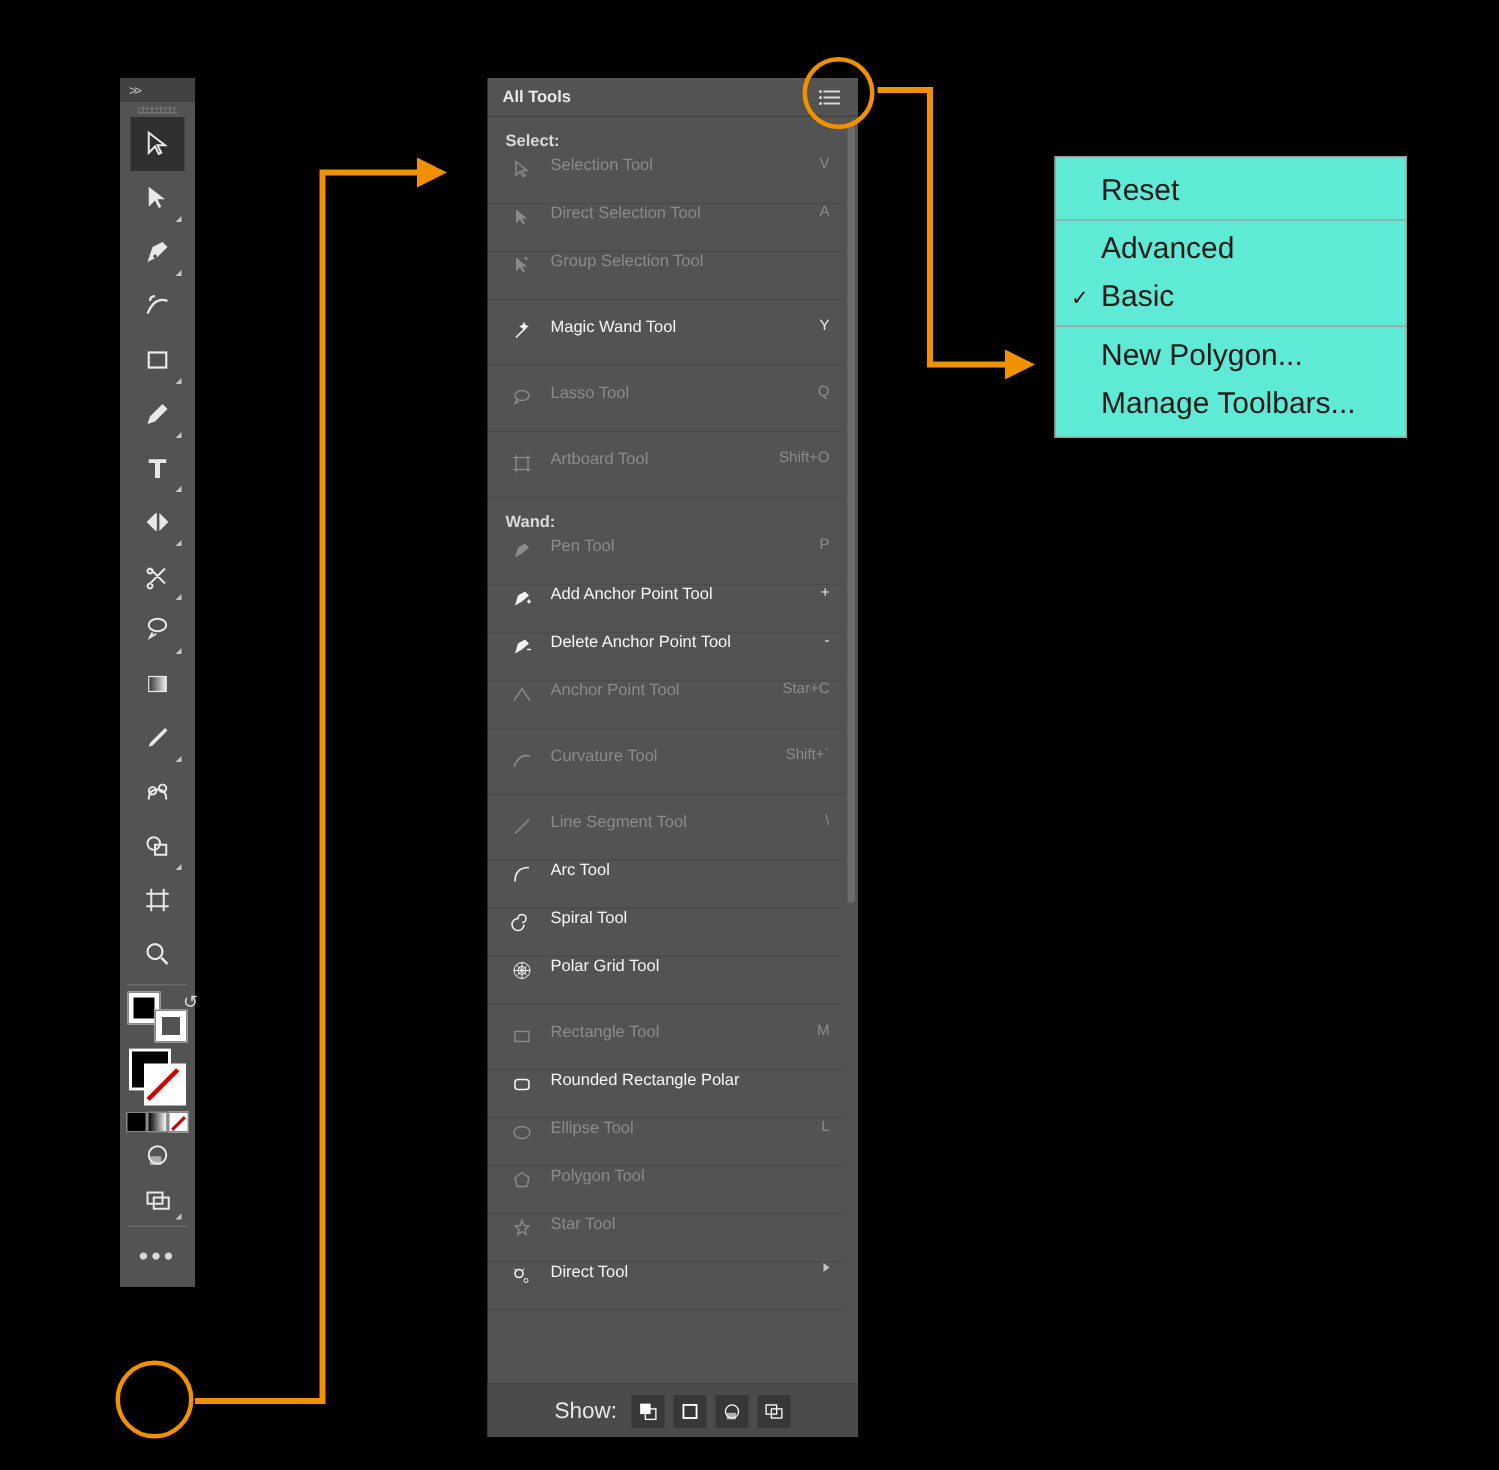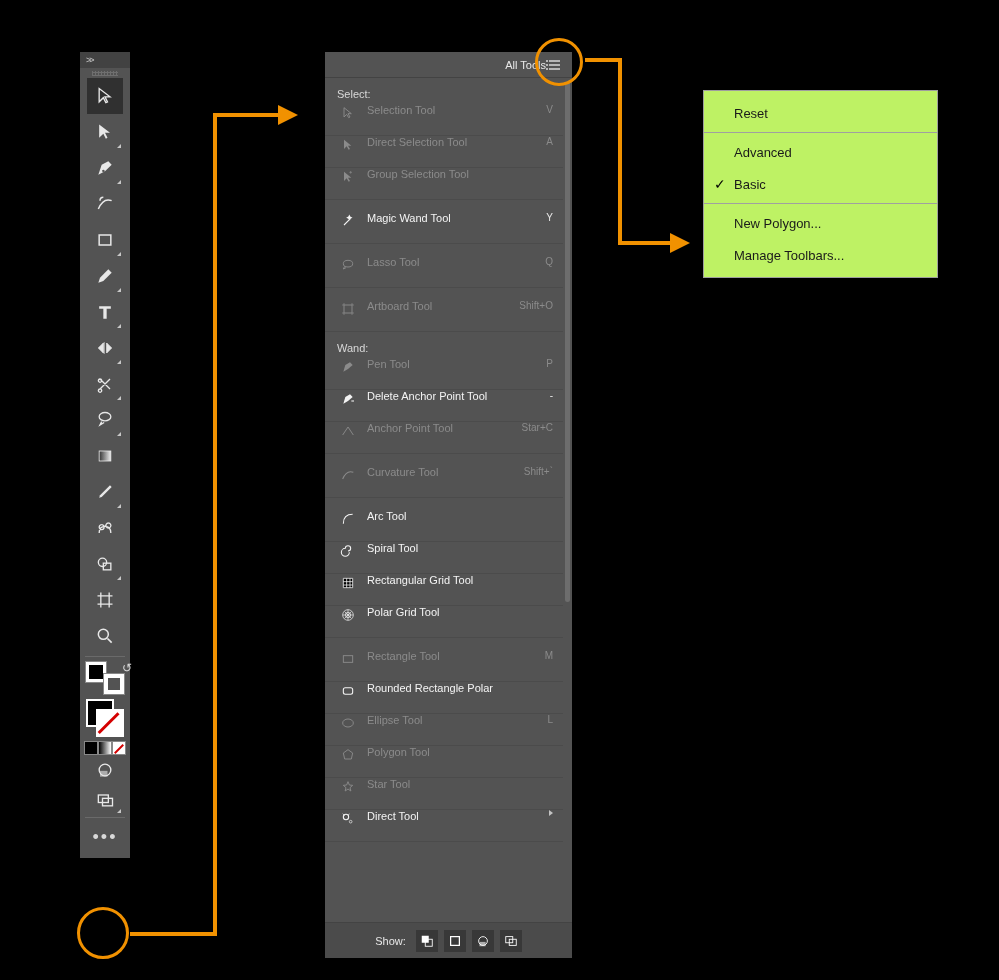--- a/index.html
+++ b/index.html
@@ -89,58 +89,58 @@
     position: absolute;
     left: 325px;
     top: 52px;
     width: 247px;
     height: 906px;
     background: #535353;
     display:flex;flex-direction:column;
     color:#c8c8c8;
   }
   .at-header{
-    height:26px;display:flex;align-items:center;justify-content:flex-end;
-    padding:0 10px;font-size:11px;font-weight:400;color:#e8e8e8;
+    height:26px;display:flex;align-items:center;justify-content:space-between;
+    padding:0 10px;font-size:11px;font-weight:700;color:#e8e8e8;
     border-bottom:1px solid #434343;
   }
   .at-header .menu-icon{width:16px;height:12px;color:#d8d8d8;}
   .at-body{flex:1;overflow:hidden;position:relative;padding-right:9px;}
   .at-scroll{position:absolute;right:2px;top:4px;width:5px;height:520px;background:#6d6d6d;border-radius:3px;}
   .at-group-label{
-    font-size:11px;font-weight:400;color:#d8d8d8;
+    font-size:11px;font-weight:700;color:#d8d8d8;
     padding:10px 12px 4px;
   }
   .at-item{
     height:32px;display:flex;align-items:flex-start;
     padding:0 10px 0 14px;font-size:11px;color:#8b8b8b;
     border-bottom:1px solid #4b4b4b;position:relative;
   }
   .at-item:first-of-type{border-top:1px solid #4b4b4b;}
   .at-item.bright{color:#f4f4f4;}
   .at-item .it-icon{width:18px;height:18px;margin-right:10px;display:flex;align-items:center;justify-content:center;flex-shrink:0;}
   .at-item .it-icon svg{width:16px;height:16px;}
   .at-item .label{flex:1;white-space:nowrap;overflow:hidden;text-overflow:ellipsis;}
   .at-item .shortcut{font-size:10px;color:#8b8b8b;margin-left:6px;}
   .at-item.bright .shortcut{color:#e8e8e8;}
   .at-item .fly2{width:0;height:0;border-left:4px solid currentColor;border-top:3px solid transparent;border-bottom:3px solid transparent;margin-left:6px;opacity:.7;}
   .at-gap{height:12px;}
   .at-footer{
     height:36px;display:flex;align-items:center;justify-content:center;
     gap:6px;border-top:1px solid #434343;background:#4b4b4b;
   }
-  .at-footer .lbl{font-size:11px;color:#e8e8e8;margin-right:4px;}
+  .at-footer .lbl{font-size:15px;color:#e8e8e8;margin-right:4px;}
   .show-btn{width:22px;height:22px;background:#383838;display:flex;align-items:center;justify-content:center;color:#e8e8e8;}
   .show-btn svg{width:14px;height:14px;}
 
   
   .flyout{
-    position:absolute;left:703px;top:90px;width:235px;
-    background:#bef264;border:1px solid #9e9e9e;
-    font-size:13px;color:#1a1a1a;
+    position:absolute;left:703px;top:104px;width:235px;
+    background:#5eead4;border:1px solid #9e9e9e;
+    font-size:20px;color:#1a1a1a;
     padding:6px 0;
     box-shadow:0 2px 6px rgba(0,0,0,.3);
   }
   .fly-item{
     height:32px;display:flex;align-items:center;padding:0 16px 0 30px;position:relative;
   }
   .fly-item.checked::before{
     content:"✓";position:absolute;left:10px;font-size:14px;color:#000;
   }
   .fly-sep{height:1px;background:#a0a0a0;margin:3px 0;}
@@ -388,20 +388,30 @@
             <path fill="currentColor" d="M5 19 L8 9 L15 5 L19 9 L12 15 Z"></path>
           </svg>
         </span>
       <span class="label">Pen Tool</span>
       <span class="shortcut">P</span>
     </div>
     <div class="at-item bright">
       <span class="it-icon">
           <svg viewBox="0 0 24 24">
             <path fill="currentColor" d="M5 19 L8 9 L15 5 L19 9 L12 15 Z"></path>
+            <path stroke="currentColor" stroke-width="1.6" d="M17 15h4M19 13v4"></path>
+          </svg>
+        </span>
+      <span class="label">Add Anchor Point Tool</span>
+      <span class="shortcut">+</span>
+    </div>
+    <div class="at-item bright">
+      <span class="it-icon">
+          <svg viewBox="0 0 24 24">
+            <path fill="currentColor" d="M5 19 L8 9 L15 5 L19 9 L12 15 Z"></path>
             <path stroke="currentColor" stroke-width="1.6" d="M17 15h4"></path>
           </svg>
         </span>
       <span class="label">Delete Anchor Point Tool</span>
       <span class="shortcut">-</span>
     </div>
     <div class="at-item">
       <span class="it-icon">
           <svg viewBox="0 0 24 24">
             <path fill="none" stroke="currentColor" stroke-width="1.4" d="M4 18 L12 6 L20 18"></path>
@@ -414,43 +424,44 @@
     <div class="at-item">
       <span class="it-icon">
           <svg viewBox="0 0 24 24">
             <path fill="none" stroke="currentColor" stroke-width="1.6" d="M4 18 Q10 4 20 8"></path>
           </svg>
         </span>
       <span class="label">Curvature Tool</span>
       <span class="shortcut">Shift+`</span>
     </div>
     <div class="at-gap"></div>
+    <div class="at-item">
+      <span class="it-icon">
+          <svg viewBox="0 0 24 24">
+            <path stroke="currentColor" stroke-width="1.6" d="M5 19 L19 5"></path>
+          </svg>
+        </span>
+      <span class="label">Line Segment Tool</span>
+      <span class="shortcut">\</span>
+    </div>
     <div class="at-item bright">
       <span class="it-icon">
           <svg viewBox="0 0 24 24">
             <path fill="none" stroke="currentColor" stroke-width="1.6" d="M5 19 Q5 5 19 5"></path>
           </svg>
         </span>
       <span class="label">Arc Tool</span>
     </div>
     <div class="at-item bright">
       <span class="it-icon">
           <svg viewBox="0 0 24 24">
             <path fill="none" stroke="currentColor" stroke-width="1.6" d="M12 12 a4 4 0 1 0 -4 -4 a6 6 0 1 0 6 6"></path>
           </svg>
         </span>
       <span class="label">Spiral Tool</span>
-    </div>
-    <div class="at-item bright">
-      <span class="it-icon">
-          <svg viewBox="0 0 24 24">
-            <path stroke="currentColor" stroke-width="1.2" d="M5 5h14v14H5zM5 10h14M5 15h14M10 5v14M15 5v14"></path>
-          </svg>
-        </span>
-      <span class="label">Rectangular Grid Tool</span>
     </div>
     <div class="at-item bright">
       <span class="it-icon">
           <svg viewBox="0 0 24 24">
             <circle cx="12" cy="12" r="8" fill="none" stroke="currentColor"></circle>
             <circle cx="12" cy="12" r="4" fill="none" stroke="currentColor"></circle>
             <path stroke="currentColor" d="M12 4v16M4 12h16M7 7l10 10M17 7L7 17"></path>
           </svg>
         </span>
       <span class="label">Polar Grid Tool</span>

